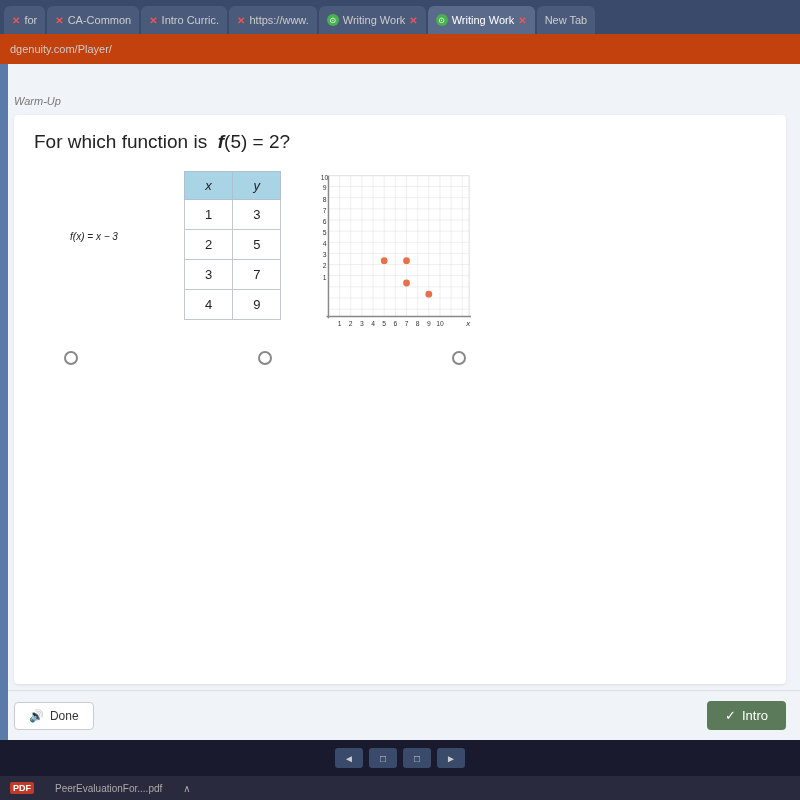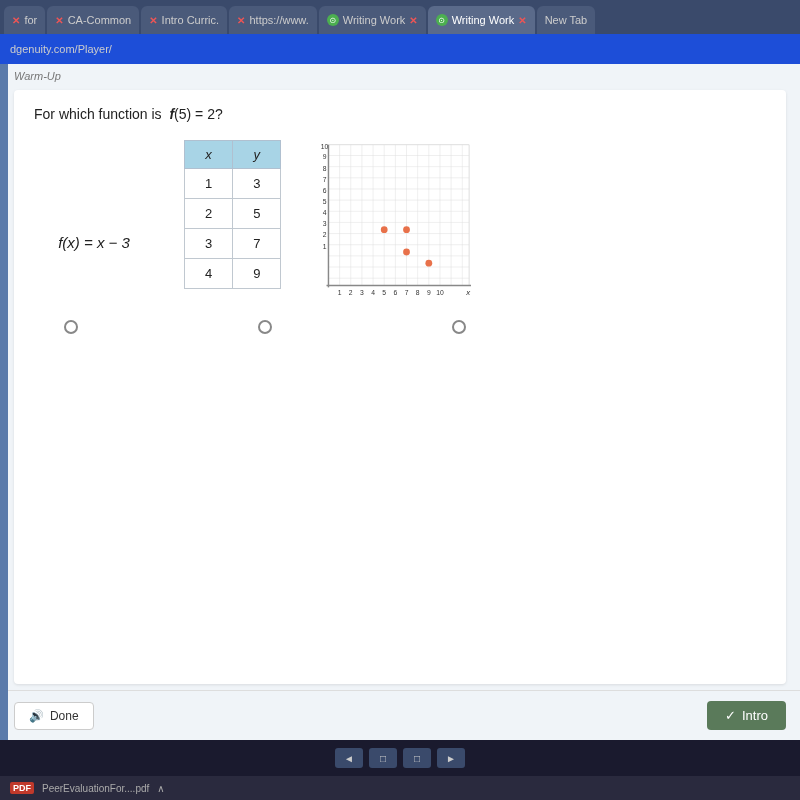--- a/index.html
+++ b/index.html
@@ -62,21 +62,21 @@
       background: #4caf50;
       flex-shrink: 0;
       display: inline-flex;
       align-items: center;
       justify-content: center;
       font-size: 8px;
       color: white;
     }
 
     .address-bar {
-      background: #1d4ed8;
+      background: #c2410c;
       height: 30px;
       display: flex;
       align-items: center;
       padding: 0 10px;
       font-size: 11px;
       color: #ccc;
     }
 
     .page-content {
       background: #f0f4f8;
@@ -84,33 +84,34 @@
       display: flex;
       flex-direction: column;
       position: relative;
     }
 
     .warm-up-label {
       font-size: 11px;
       color: #777;
       padding: 6px 14px 2px;
       font-style: italic;
+      margin-top: 25px;
     }
 
     .question-area {
       background: #fff;
       margin: 6px 14px;
       padding: 16px 20px;
       border-radius: 4px;
       box-shadow: 0 1px 3px rgba(0,0,0,0.1);
       flex: 1;
     }
 
     .question-text {
-      font-size: 14px;
+      font-size: 19px;
       color: #222;
       margin-bottom: 18px;
     }
 
     .question-text em {
       font-style: italic;
       font-weight: bold;
     }
 
     .options-row {
@@ -123,24 +124,24 @@
     
     .option-function {
       display: flex;
       flex-direction: column;
       align-items: center;
       gap: 8px;
       min-width: 120px;
     }
 
     .function-label {
-      font-size: 15px;
+      font-size: 10px;
       color: #222;
       font-style: italic;
-      margin-top: 94px;
+      margin-top: 60px;
     }
 
     
     .option-table-container {
       display: flex;
       flex-direction: column;
       align-items: center;
       gap: 8px;
     }
 
@@ -263,21 +264,21 @@
     }
 
     .pdf-bar {
       background: #2a2a3e;
       height: 24px;
       display: flex;
       align-items: center;
       padding: 0 10px;
       font-size: 10px;
       color: #aaa;
-      gap: 8px;
+      gap: 21px;
     }
 
     .pdf-icon {
       background: #c0392b;
       color: white;
       font-size: 9px;
       font-weight: bold;
       padding: 1px 3px;
       border-radius: 2px;
     }

